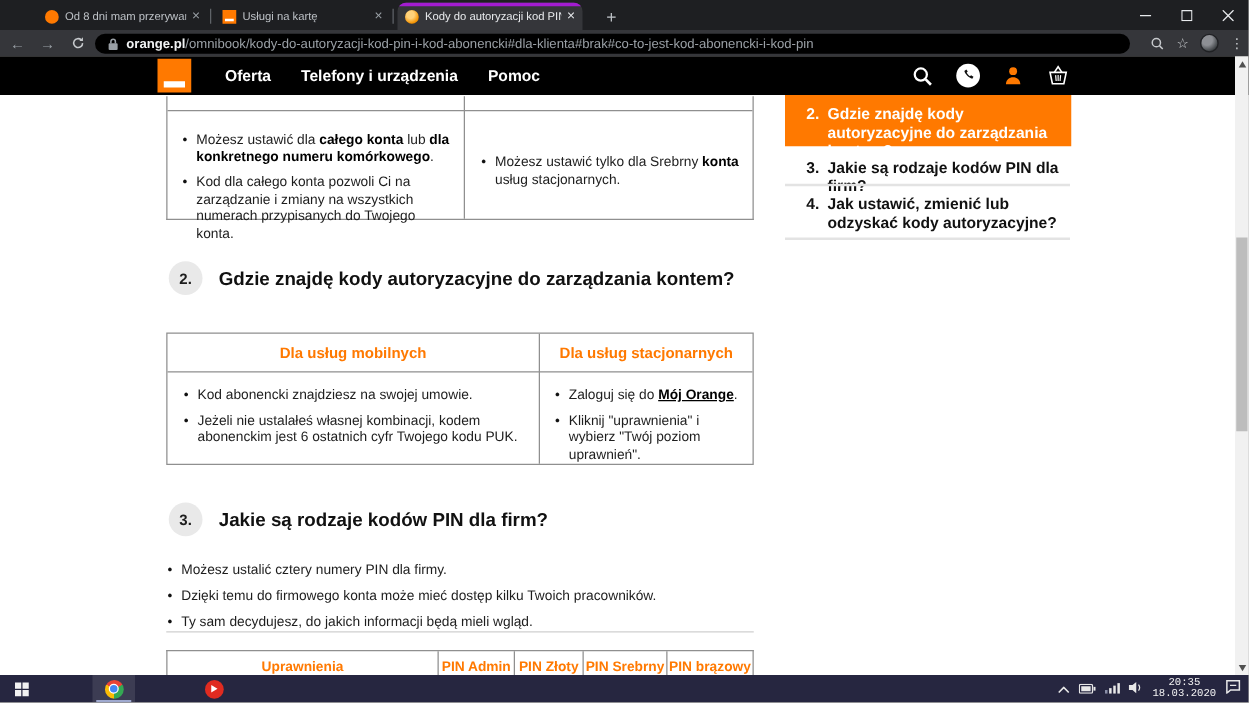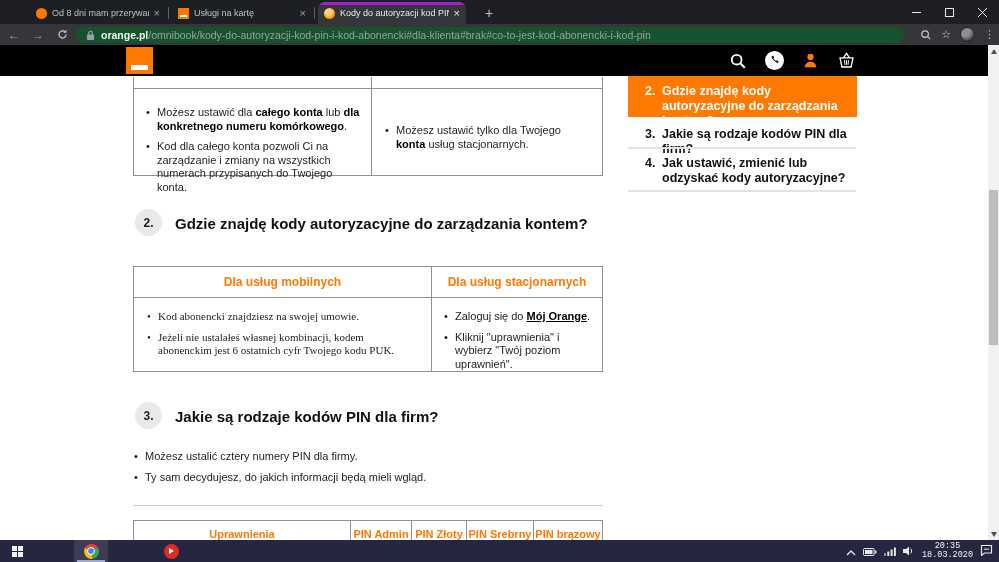--- a/index.html
+++ b/index.html
@@ -26,21 +26,21 @@
   .fav.square::after{content:"";position:absolute;left:2px;right:2px;bottom:2px;height:2px;background:#fff;}
   .fav.glow{border-radius:50%;background:radial-gradient(circle at 40% 35%,#ffd27a 0 30%,#f59300 70%);}
   .newtab{position:absolute;left:478px;top:3px;width:22px;height:20px;color:#bdc1c6;font-size:14px;display:flex;align-items:center;justify-content:center;}
   .wincontrols{position:absolute;right:0;top:0;height:24px;display:flex;}
   .winbtn{width:33px;height:24px;display:flex;align-items:center;justify-content:center;}
 
   
   .toolbar{position:absolute;left:0;top:24px;width:999px;height:21px;background:#35363a;display:flex;align-items:center;}
   .navbtn{width:20px;text-align:center;font-size:12px;color:#9aa0a6;margin-left:4px;}
   .navbtn.reload{display:flex;align-items:center;justify-content:center;}
-  .urlbar{position:absolute;left:76px;top:3px;width:828px;height:16px;border-radius:8px;background:#14532d;display:flex;align-items:center;padding:0 10px;}
+  .urlbar{position:absolute;left:76px;top:3px;width:828px;height:16px;border-radius:8px;background:#000000;display:flex;align-items:center;padding:0 10px;}
   .urlbar .lock{display:flex;margin-right:6px;}
   .url-domain{font-size:10.5px;color:#f1f3f4;font-weight:bold;white-space:nowrap;}
   .url-path{font-size:10.5px;color:#9aa0a6;white-space:nowrap;overflow:hidden;}
   .tb-right{position:absolute;right:4px;top:0;height:21px;display:flex;align-items:center;gap:9px;}
   .tb-icon{color:#c7cacd;font-size:11px;display:flex;align-items:center;justify-content:center;}
   .avatar{width:15px;height:15px;border-radius:50%;background:radial-gradient(circle at 35% 30%,#8d8f94 0 35%,#3c4043 75%);border:1px solid #202124;}
   .menu-dots{font-size:11px;color:#c7cacd;letter-spacing:0;}
 
   
   .siteheader{position:absolute;left:0;top:45px;width:999px;height:31px;background:#000;}
@@ -71,21 +71,21 @@
 
   .sec-circle{position:absolute;width:27px;height:27px;border-radius:50%;background:#e9e9e9;color:#1d1d1d;font-size:12px;font-weight:bold;display:flex;align-items:center;justify-content:center;}
   .sec-title{position:absolute;left:175px;font-size:15px;font-weight:bold;color:#111;white-space:nowrap;}
 
   .t2{left:133px;top:190px;width:470px;height:106px;}
   .t2 .rowline{top:30px;}
   .t2 .colline{left:297px;}
   .t2-h{position:absolute;top:0;height:30px;display:flex;align-items:center;justify-content:center;font-size:12px;font-weight:bold;color:var(--orange);}
   .t2-h.left{left:0;width:297px;}
   .t2-h.right{left:298px;right:0;}
-  .t2-body-left{position:absolute;left:12px;top:43px;width:272px;font-family:Liberation Serif, serif;}
+  .t2-body-left{position:absolute;left:12px;top:43px;width:272px;}
   .t2-body-right{position:absolute;left:309px;top:43px;width:152px;}
   .ilink{font-weight:bold;text-decoration:underline;color:#000;}
 
   .free-bullets{position:absolute;left:133px;top:374px;width:470px;}
   .free-bullets .bullet{margin-bottom:7.5px;}
 
   .toprule{position:absolute;left:133px;top:429px;width:470px;height:1px;background:#cfcfcf;}
 
   .t3{left:133px;top:444px;width:470px;height:60px;border-bottom:none;}
   .t3-h{position:absolute;top:0;height:26px;display:flex;align-items:center;justify-content:center;font-size:11px;font-weight:bold;color:var(--orange);white-space:nowrap;}
@@ -191,20 +191,25 @@
           </svg>
       </span>
       <span class="tb-icon">☆</span>
       <span class="avatar"></span>
       <span class="menu-dots">⋮</span>
     </div>
   </div>
 
   <div class="siteheader">
     <div class="o-logo"></div>
+    <div class="o-nav">
+      <span class="nav-item">Oferta</span>
+      <span class="nav-item">Telefony i urządzenia</span>
+      <span class="nav-item">Pomoc</span>
+    </div>
     <div class="o-icons">
       <span class="o-ic">
         <svg width="18" height="18" viewBox="0 0 20 20">
             <circle cx="8.5" cy="8.5" r="5.4" fill="none" stroke="#fff" stroke-width="2"></circle>
             <line x1="12.8" y1="12.8" x2="17.5" y2="17.5" stroke="#fff" stroke-width="2.4"></line>
           </svg>
       </span>
       <span class="o-ic">
         <span class="phone-circle">
           <svg width="11" height="11" viewBox="0 0 20 20">
@@ -233,21 +238,21 @@
   <div class="page">
 
     <div class="btable t1">
       <div class="hline rowline"></div>
       <div class="vline colline"></div>
       <div class="t1-left">
         <div class="bullet"><span>Możesz ustawić dla </span><b>całego konta</b><span> lub </span><b>dla konkretnego numeru komórkowego</b><span>.</span></div>
         <div class="bullet">Kod dla całego konta pozwoli Ci na zarządzanie i zmiany na wszystkich numerach przypisanych do Twojego konta.</div>
       </div>
       <div class="t1-right">
-        <div class="bullet"><span>Możesz ustawić tylko dla Twojego </span><b>konta</b><span> usług stacjonarnych.</span></div>
+        <div class="bullet"><span>Możesz ustawić tylko dla Srebrny </span><b>konta</b><span> usług stacjonarnych.</span></div>
       </div>
     </div>
 
     <div class="sec-circle" style="left:135px;top:133px;">2.</div>
     <div class="sec-title" style="top:139px;">Gdzie znajdę kody autoryzacyjne do zarządzania kontem?</div>
 
     <div class="btable t2">
       <div class="hline rowline"></div>
       <div class="vline colline"></div>
       <div class="t2-h left">Dla usług mobilnych</div>
@@ -260,20 +265,21 @@
         <div class="bullet"><span>Zaloguj się do </span><span class="ilink">Mój Orange</span><span>.</span></div>
         <div class="bullet">Kliknij "uprawnienia" i wybierz "Twój poziom uprawnień".</div>
       </div>
     </div>
 
     <div class="sec-circle" style="left:135px;top:326px;">3.</div>
     <div class="sec-title" style="top:332px;">Jakie są rodzaje kodów PIN dla firm?</div>
 
     <div class="free-bullets">
       <div class="bullet">Możesz ustalić cztery numery PIN dla firmy.</div>
+      <div class="bullet">Dzięki temu do firmowego konta może mieć dostęp kilku Twoich pracowników.</div>
       <div class="bullet">Ty sam decydujesz, do jakich informacji będą mieli wgląd.</div>
     </div>
 
     <div class="toprule"></div>
 
     <div class="btable t3">
       <div class="vline" style="left:216px;"></div>
       <div class="vline" style="left:277px;"></div>
       <div class="vline" style="left:332px;"></div>
       <div class="vline" style="left:399px;"></div>

